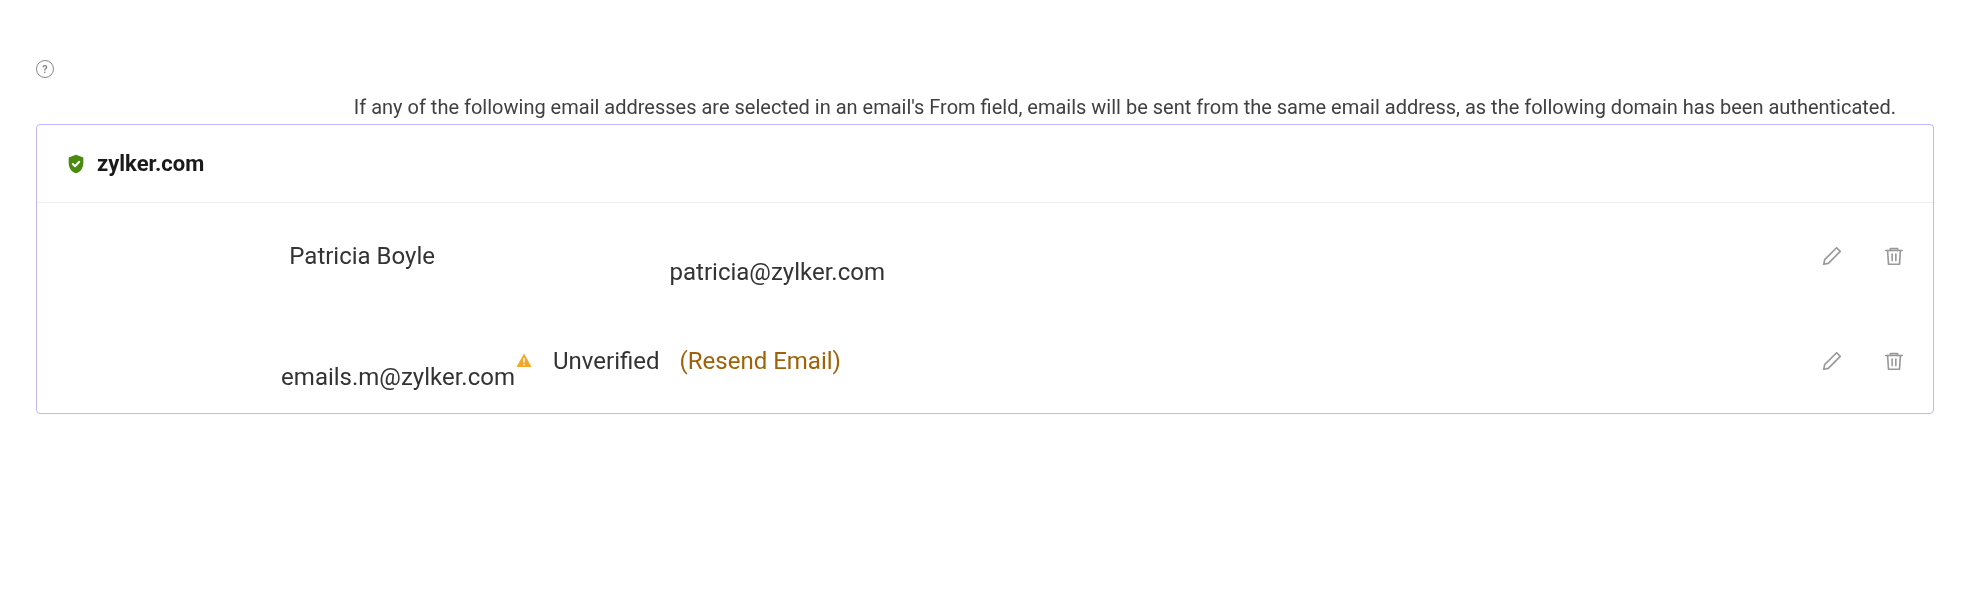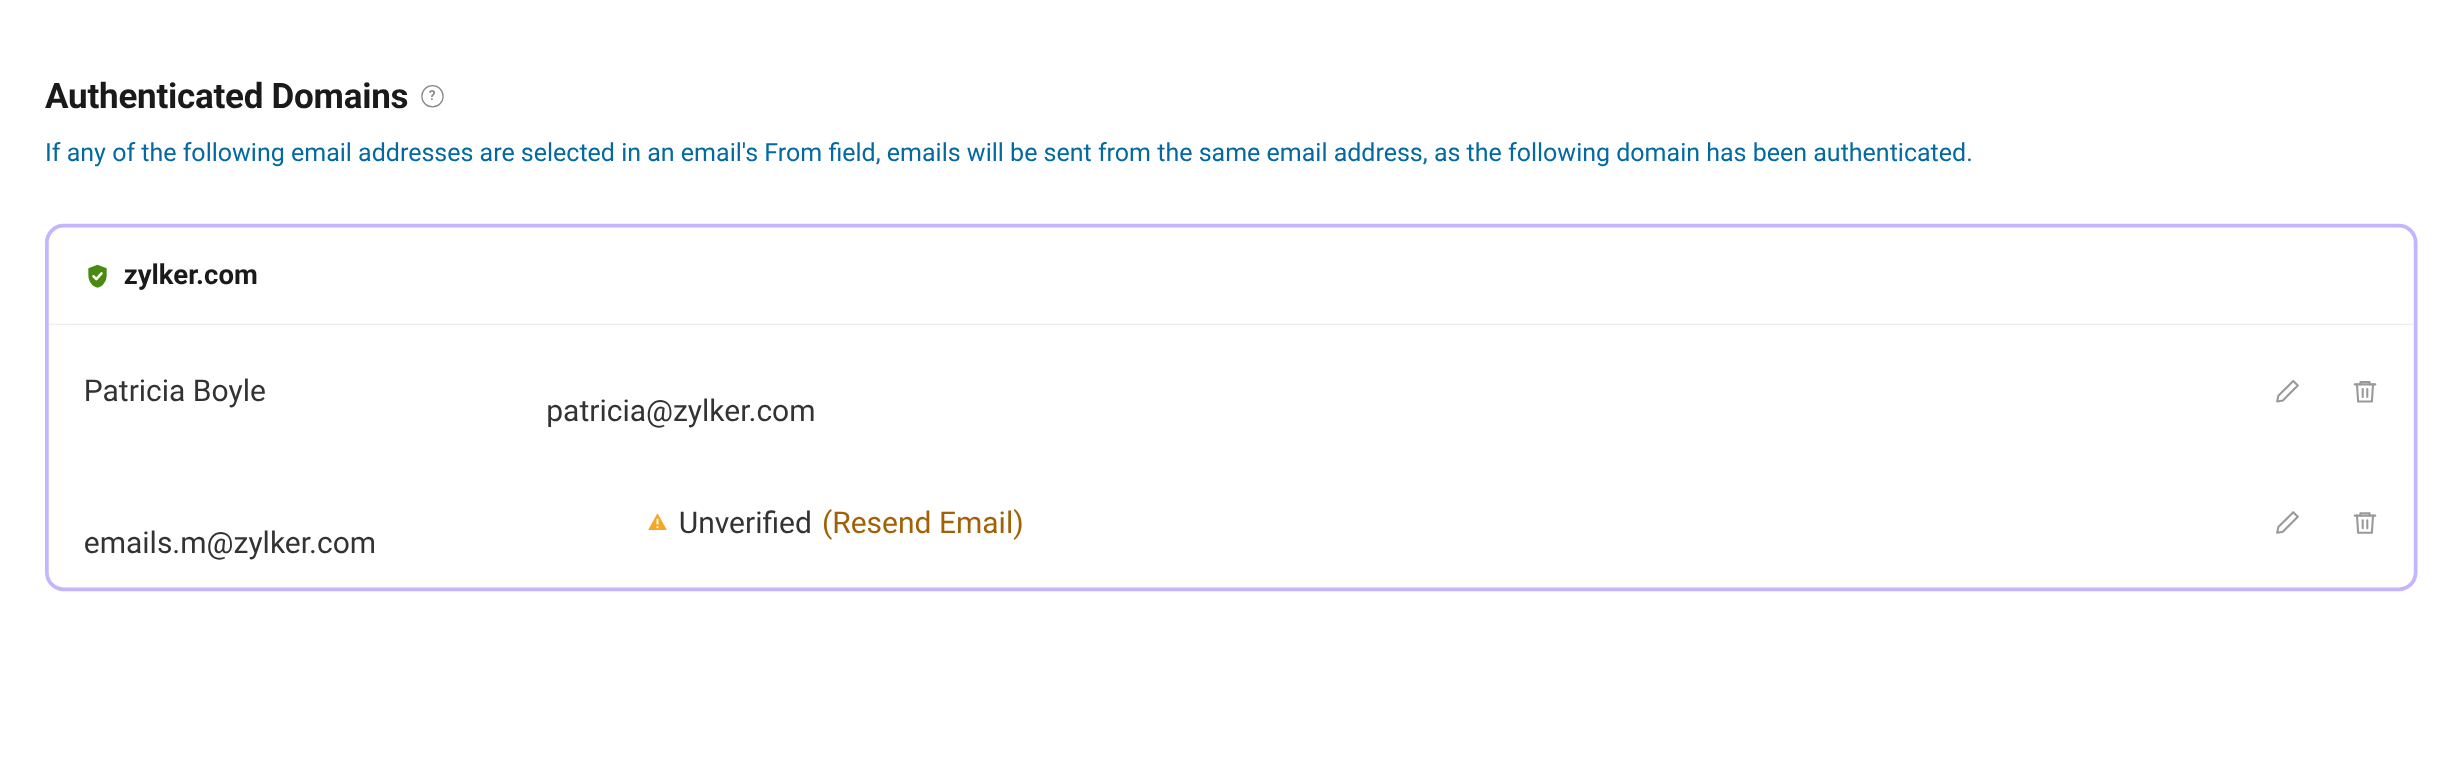--- a/index.html
+++ b/index.html
@@ -33,29 +33,30 @@
       display: inline-flex;
       align-items: center;
       justify-content: center;
       font-size: 11px;
       color: #888;
       font-weight: 600;
       cursor: pointer;
     }
     .description {
       font-size: 20px;
-      color: #0369a1;
+      color: #404040;
       line-height: 1.7;
-      margin-bottom: 40px;
       max-width: 98%;
+      text-align: right;
     }
     .domain-card {
-      border: 3px solid #c4b5fd;
-      border-radius: 15px;
+      border: 1px solid #c4b5fd;
+      border-radius: 4px;
       overflow: hidden;
+      text-align: right;
     }
     .domain-header {
       display: flex;
       align-items: center;
       gap: 10px;
       padding: 26px 28px;
       border-bottom: 1px solid #eee;
     }
     .shield-icon {
       width: 22px;
@@ -78,21 +79,21 @@
       flex: 0 0 370px;
     }
     .col-email {
       flex: 0 0 450px;
       margin-top: 33px;
     }
     .col-status {
       flex: 1;
       display: flex;
       align-items: center;
-      gap: 8px;
+      gap: 20px;
     }
     .warning-icon {
       width: 18px;
       height: 18px;
       display: inline-flex;
     }
     .resend-link {
       color: #a16207;
       cursor: pointer;
     }
@@ -108,21 +109,20 @@
       cursor: pointer;
       color: #999;
       display: inline-flex;
     }
     svg { display: block; }
   </style>
 </head>
 <body>
 
 <div class="header-row">
-  <h1 class="page-title">Authenticated Domains</h1>
   <span class="help-icon">?</span>
 </div>
 
 <p class="description">If any of the following email addresses are selected in an email's From field, emails will be sent from the same email address, as the following domain has been authenticated.</p>
 
 <div class="domain-card">
   <div class="domain-header">
     <span class="shield-icon">
       <svg viewBox="0 0 24 24" width="22" height="22">
         <path fill="#4a8a0f" d="M12 2 L4 5 V11 C4 16.5 7.4 21.3 12 22 C16.6 21.3 20 16.5 20 11 V5 Z"></path>

